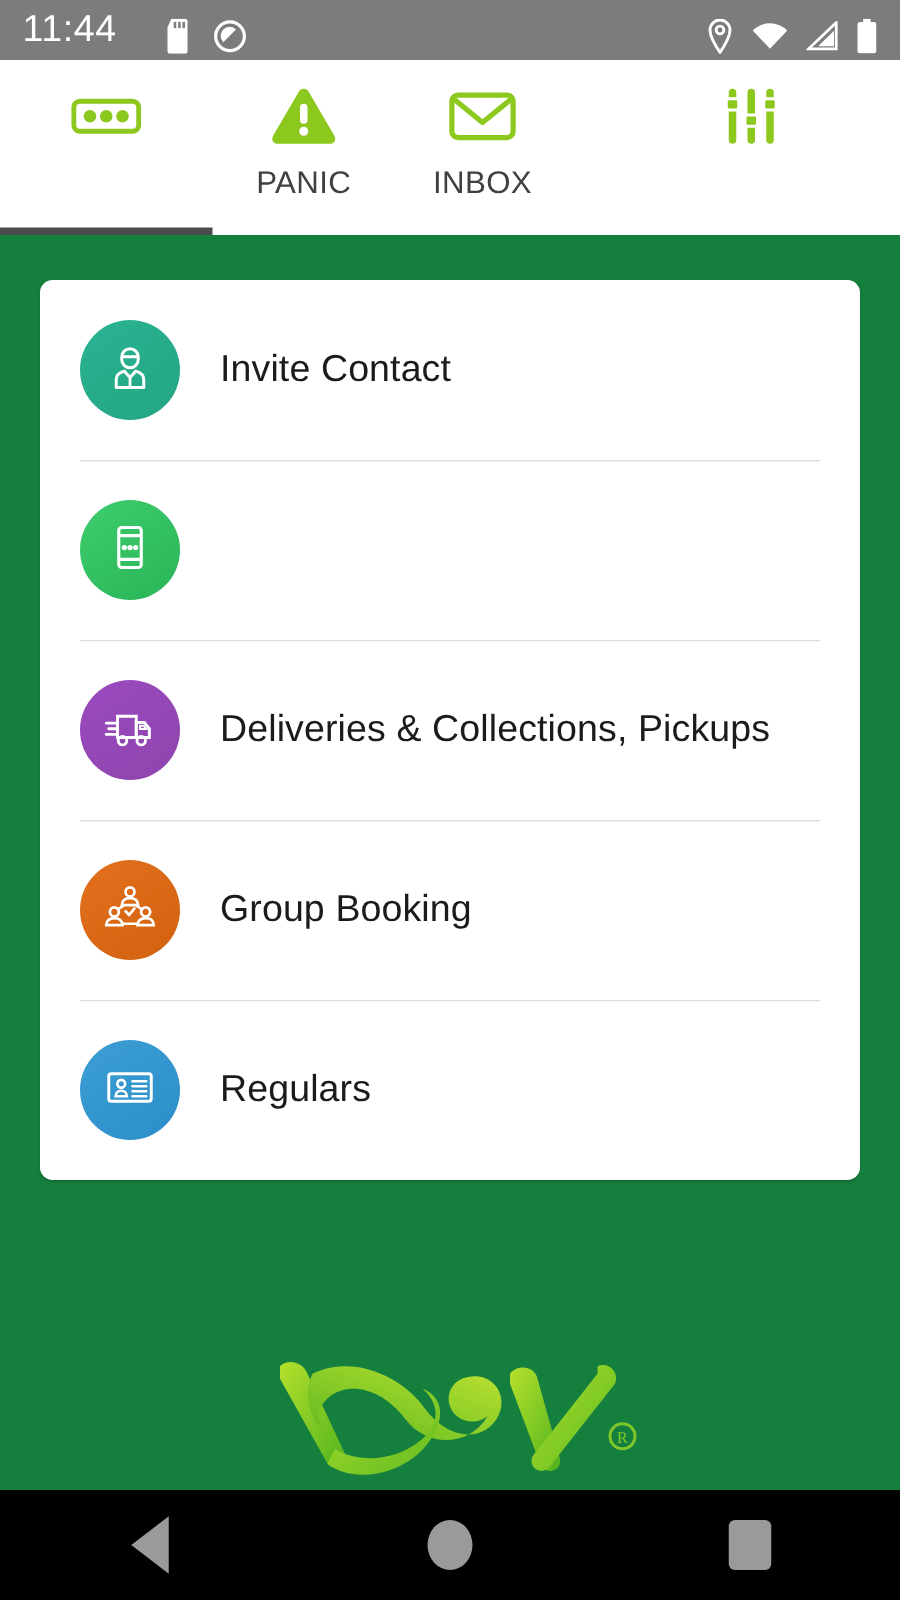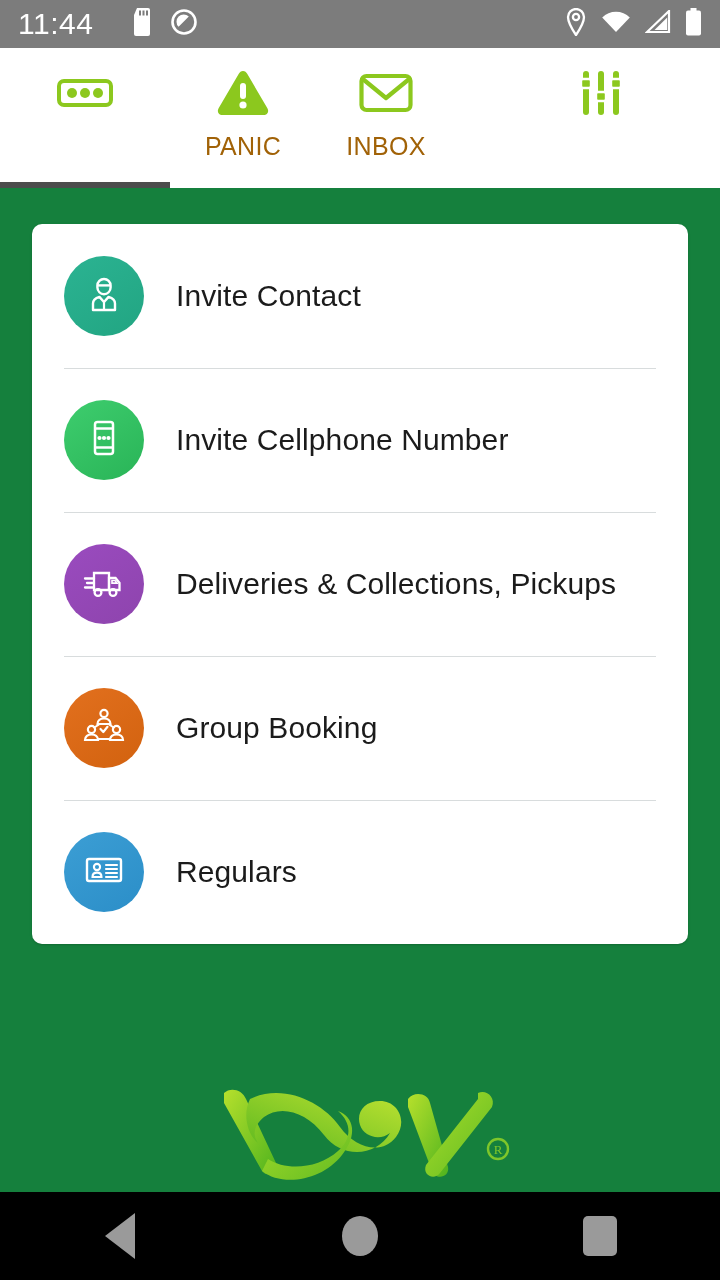--- a/index.html
+++ b/index.html
@@ -6,21 +6,21 @@
   html,body{
     width:720px; height:1280px; overflow:hidden;
     font-family:"Liberation Sans", sans-serif;
     background:#f1f5f6;
   }
   #screen{ position:relative; width:720px; height:1280px; }
 
   
   .statusbar{
     position:absolute; top:0; left:0; width:720px; height:48px;
-    background:#7c7c7c; display:flex; align-items:center;
+    background:#7c7c7c; display:flex; align-items:flex-end;
     padding:0 18px;
     gap:17px;
   }
   .clock{
     color:#ffffff; font-size:30px; letter-spacing:0.5px;
     line-height:48px; font-weight:400;
   }
   .sb-left-icons{ display:flex; align-items:center; gap:16px; margin-left:22px; }
   .sb-right{ margin-left:auto; display:flex; align-items:center; gap:14px; }
 
@@ -35,21 +35,21 @@
     display:flex; flex-direction:column; align-items:center;
     justify-content:flex-start; padding-top:16px;
     position:relative;
   }
   .tab.t-bookings{ width:170px; }
   .tab.t-panic{ width:146px; }
   .tab.t-inbox{ width:140px; }
   .tab.t-remote{ width:290px; }
   .tab-icon{ height:58px; display:flex; align-items:center; justify-content:center; }
   .tab-label{
-    margin-top:10px; font-size:25px; color:#a16207;
+    margin-top:10px; font-size:25px; color:#404040;
     letter-spacing:0.3px; white-space:nowrap;
   }
   .tab.active .tab-label{ color:#3c3c3c; }
   .tab-indicator{
     position:absolute; bottom:0; left:0; width:170px; height:6px;
     background:#4c4c4c;
   }
   .tabbar-shadow{
     position:absolute; top:188px; left:0; width:720px; height:4px;
     background:linear-gradient(to bottom, rgba(0,0,0,0.13), rgba(0,0,0,0));
@@ -232,21 +232,20 @@
           <span>
             <svg width="44" height="44" viewBox="0 0 44 44">
               <rect x="13" y="6" width="18" height="32" rx="2.5" fill="none" stroke="#ffffff" stroke-width="2.5"></rect>
               <path d="M13 12.5 h18 M13 31.5 h18" stroke="#ffffff" stroke-width="2.5"></path>
               <circle cx="17.5" cy="22" r="2.1" fill="#ffffff"></circle>
               <circle cx="22" cy="22" r="2.1" fill="#ffffff"></circle>
               <circle cx="26.5" cy="22" r="2.1" fill="#ffffff"></circle>
             </svg>
           </span>
         </span>
-        <span class="row-label">Invite Cellphone Number</span>
       </div>
 
 
       <div class="row">
         <span class="avatar" style="background:linear-gradient(145deg,#9a4bbf,#8e44ad)">
           <span>
             <svg width="46" height="44" viewBox="0 0 46 44">
               <path d="M13 13 h15 v17 h-15 z" fill="none" stroke="#ffffff" stroke-width="2.3"></path>
               <path d="M28 18 h6.5 l4 5 v7 h-10.5 z" fill="none" stroke="#ffffff" stroke-width="2.3"></path>
               <path d="M31 20.5 h3 l2 2.6 h-5 z" fill="none" stroke="#ffffff" stroke-width="1.6"></path>

